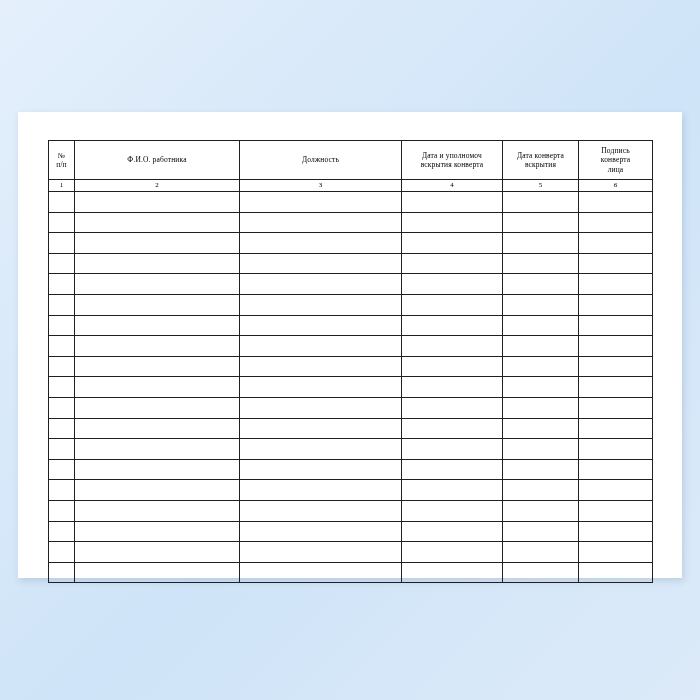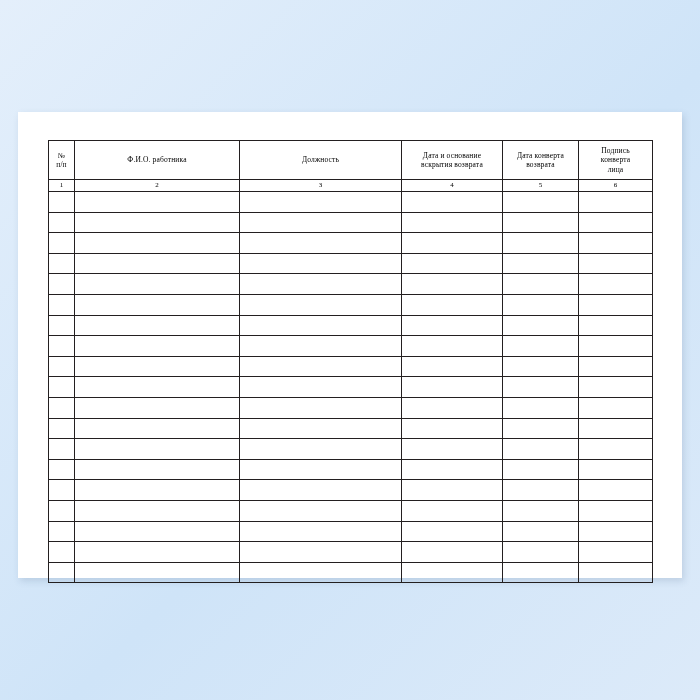--- a/index.html
+++ b/index.html
@@ -91,26 +91,26 @@
               <span>№</span>
               <span>п/п</span>
             </td>
             <td>
               <span>Ф.И.О. работника</span>
             </td>
             <td>
               <span>Должность</span>
             </td>
             <td>
-              <span style="display:block">Дата и основание</span>
-              <span style="display:block">вскрытия возврата</span>
+              <span style="display:block">Дата и уполномоч</span>
+              <span style="display:block">вскрытия конверта</span>
             </td>
             <td>
               <span style="display:block">Дата конверта</span>
-              <span style="display:block">возврата</span>
+              <span style="display:block">вскрытия</span>
             </td>
             <td>
               <span style="display:block">Подпись</span>
               <span style="display:block">конверта</span>
               <span style="display:block">лица</span>
             </td>
           </tr>
           <tr class="numrow">
             <td>1</td>
             <td>2</td>

